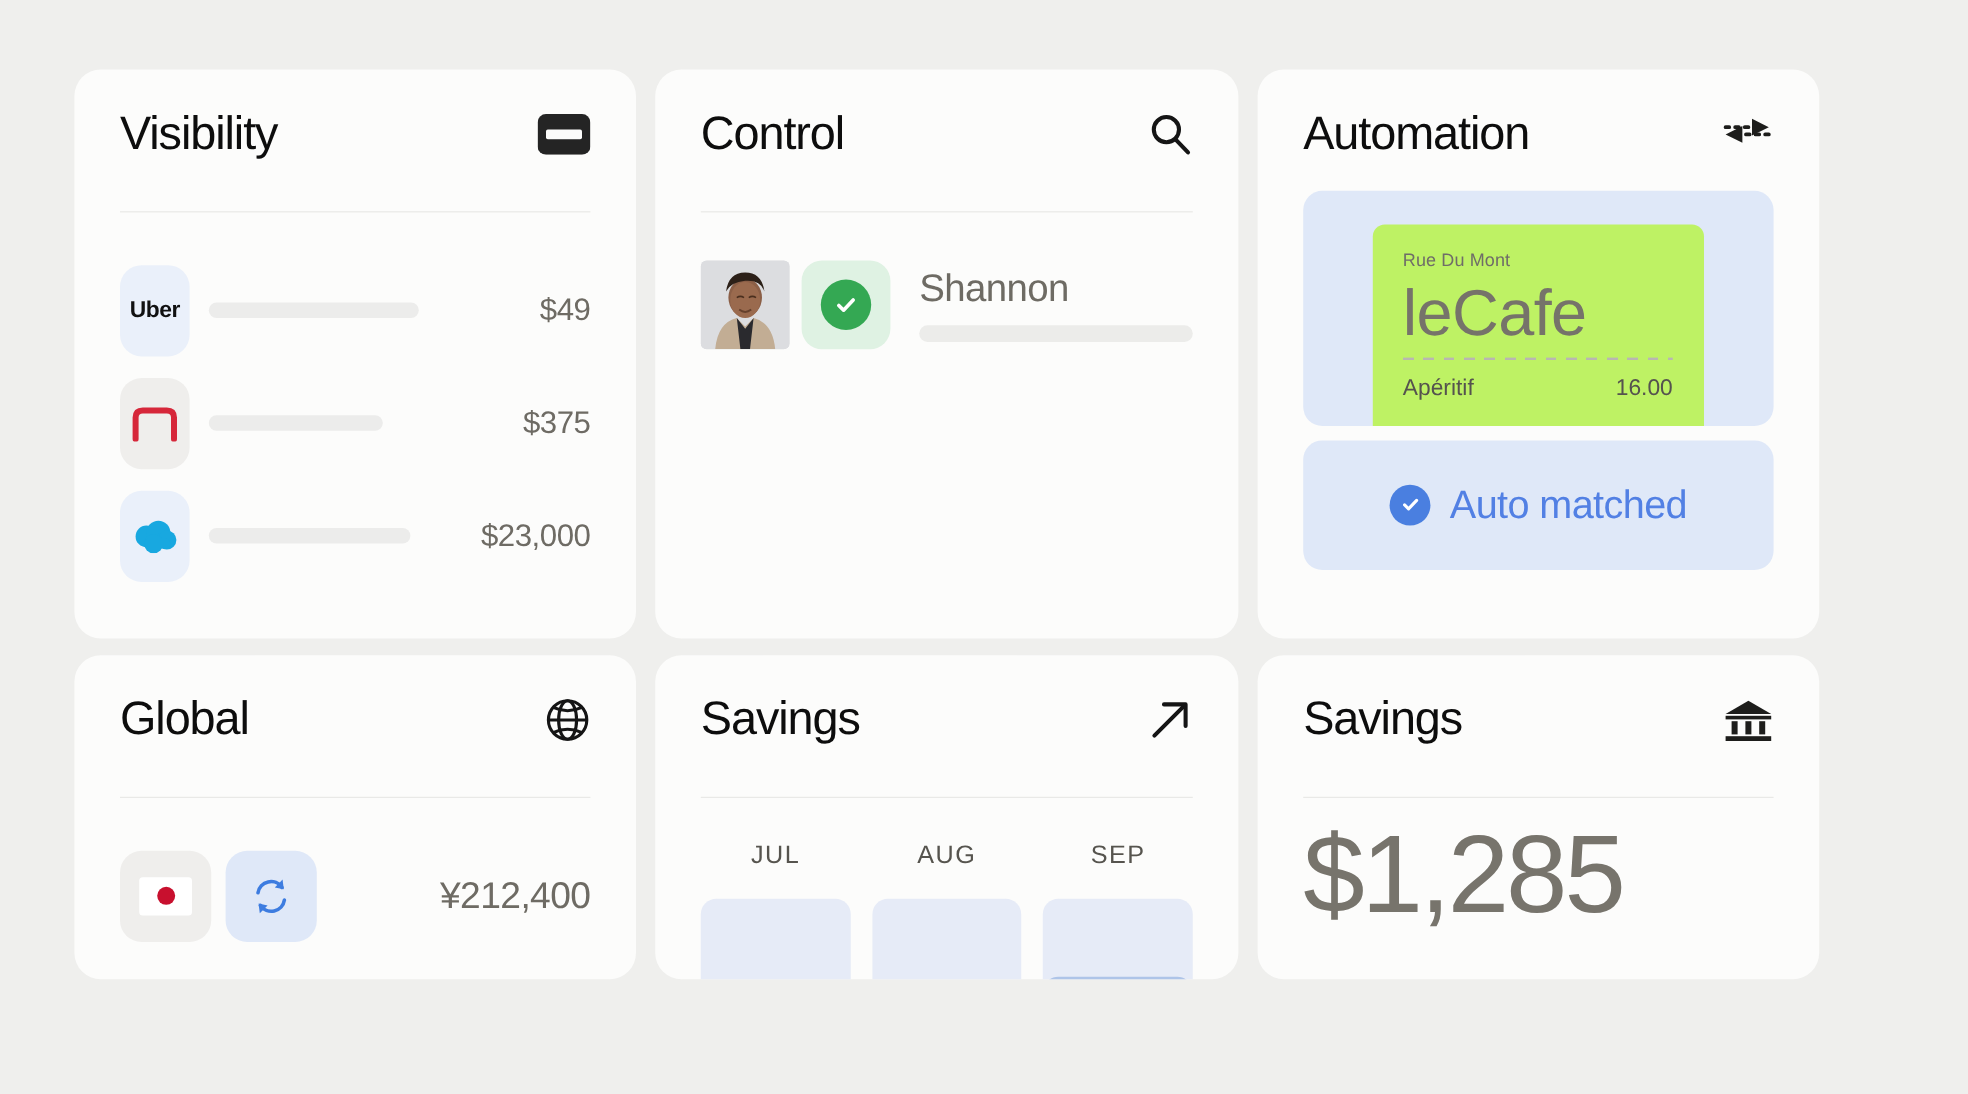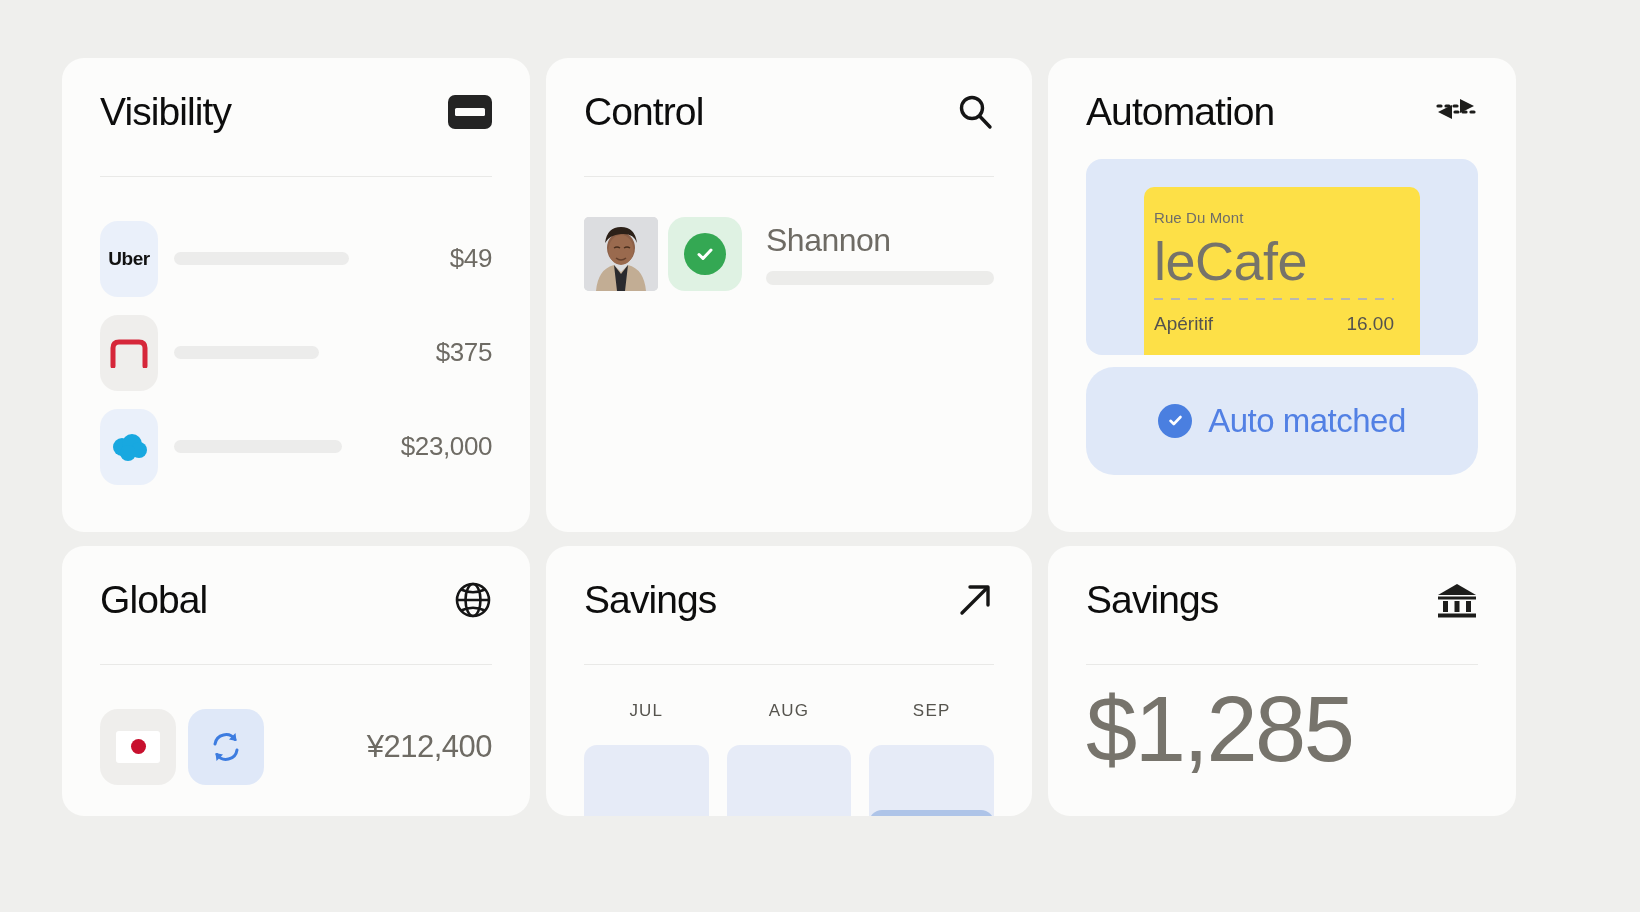--- a/index.html
+++ b/index.html
@@ -88,56 +88,56 @@
   }
   .control-text { margin-left:24px; flex:1 1 auto; }
   .control-name { font-size:32px; color:#6e6b64; letter-spacing:-0.5px; }
   .control-bar { height:14px; border-radius:7px; background:#ececea; margin-top:12px; }
 
   
   .insights-card { grid-row:span 1; }
   .chart { margin-top:36px; display:flex; gap:18px; align-items:flex-end; }
   .chart-col { flex:1 1 0; display:flex; flex-direction:column; align-items:center; }
   .chart-label {
-    font-size:17px; color:#56544e; letter-spacing:1.2px; margin-bottom:24px;
+    font-size:21px; color:#56544e; letter-spacing:1.2px; margin-bottom:24px;
   }
   .bar-track {
     width:100%; height:231px; background:#e6ebf7; border-radius:13px;
     position:relative; overflow:hidden;
   }
   .bar-fill {
     position:absolute; left:0; right:0; bottom:0;
     background:#aec4e8; border-radius:13px;
   }
 
   
   .auto-body { margin-top:26px; }
   .receipt-frame {
     background:#dfe8f8; border-radius:16px; height:196px;
     padding:28px 58px 0 58px; overflow:hidden;
   }
   .receipt {
-    background:#fde047; border-radius:10px 10px 0 0; height:100%;
-    padding:22px 26px 0 10px; overflow:hidden;
+    background:#bef264; border-radius:10px 10px 0 0; height:100%;
+    padding:22px 26px 0 25px; overflow:hidden;
   }
   .receipt-addr { font-size:15px; color:#6f6d68; letter-spacing:0.1px; }
   .receipt-logo {
     font-family:Liberation Sans, sans-serif;
     font-size:54px; color:#76736a; letter-spacing:-0.5px; line-height:1.15; margin-top:4px;
   }
   .receipt-dash {
     margin-top:6px; height:2px;
     background-image:repeating-linear-gradient(to right,#b9b7b1 0 9px,transparent 9px 17px);
   }
   .receipt-line {
     margin-top:13px; display:flex; justify-content:space-between;
     font-size:19px; color:#55534e;
   }
   .matched-banner {
-    margin-top:12px; background:#dfe8f8; border-radius:28px; height:108px;
+    margin-top:12px; background:#dfe8f8; border-radius:16px; height:108px;
     display:flex; align-items:center; justify-content:center; gap:16px;
   }
   .matched-check {
     width:34px; height:34px; border-radius:50%; background:#4a7fe0;
     display:flex; align-items:center; justify-content:center; flex:0 0 auto;
   }
   .matched-text { font-size:33px; color:#5280e4; letter-spacing:-0.5px; }
 
   
   .savings-amount {

